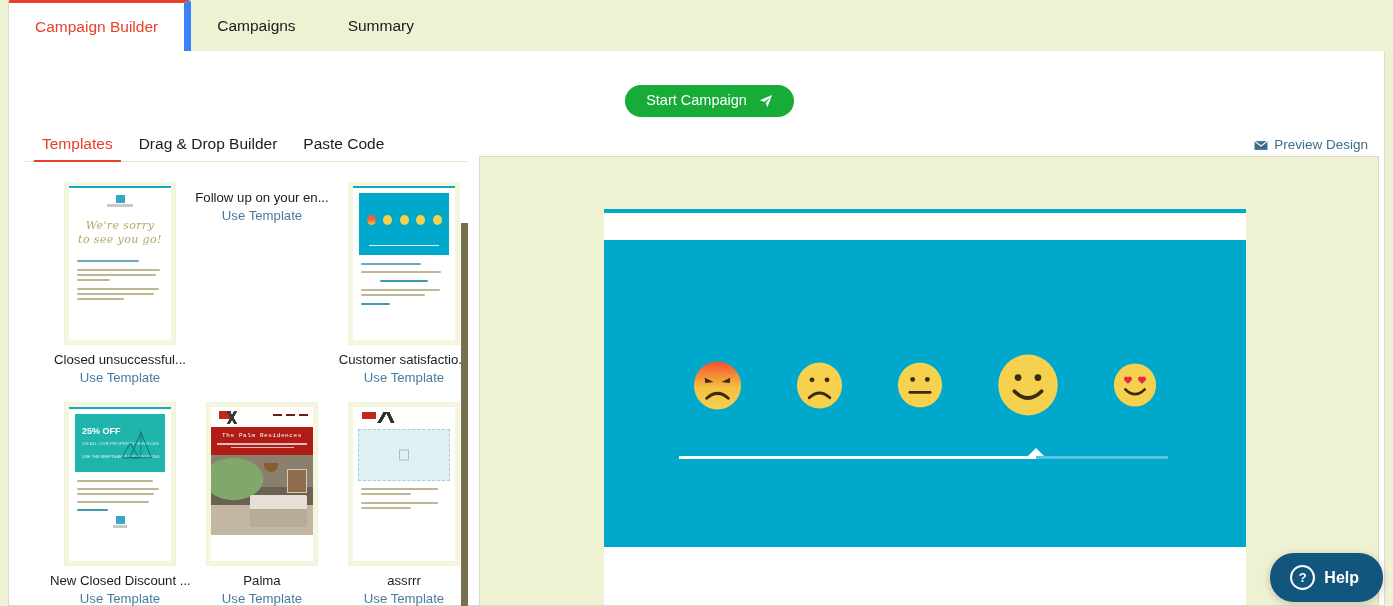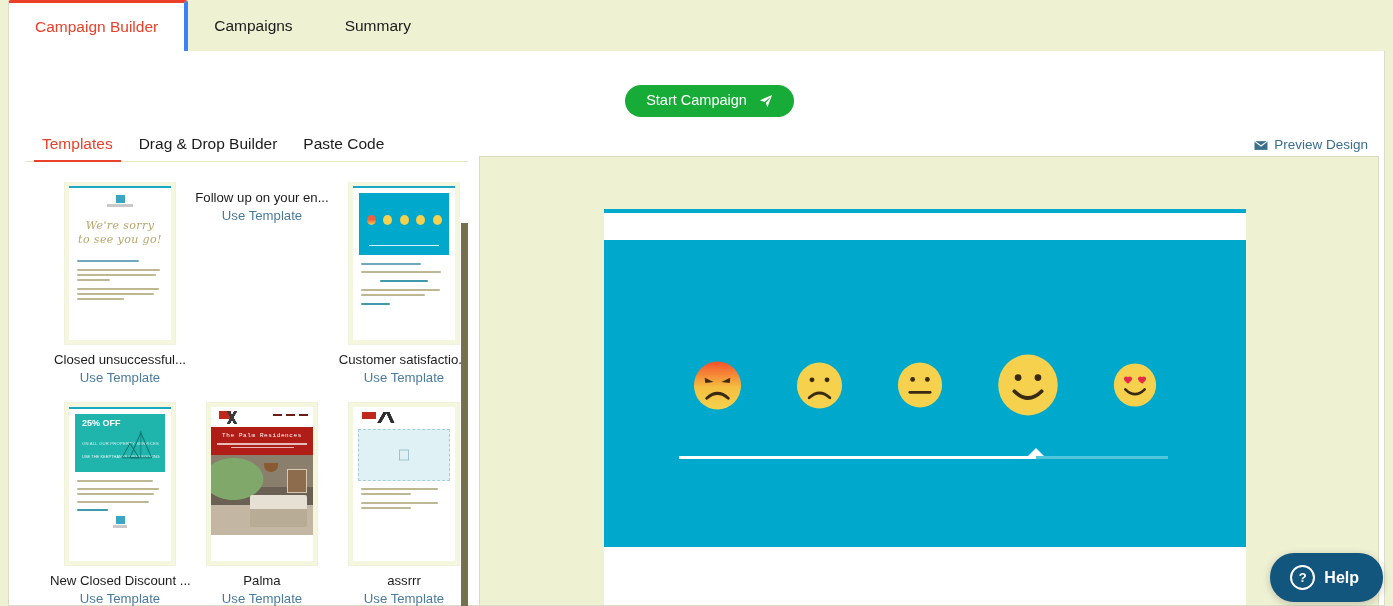--- a/index.html
+++ b/index.html
@@ -49,21 +49,21 @@
     color: #1a1a1a;
     box-sizing: border-box;
     cursor: pointer;
     white-space: nowrap;
   }
   .top-tab.active {
     background: #ffffff;
     color: #e8402a;
     border-top: 3px solid #e8402a;
     border-left: 1px solid #dcdcc8;
-    border-right: 4px solid #3b82f6;
+    border-right: 7px solid #3b82f6;
     border-radius: 3px 3px 0 0;
   }
 
   
   .content-panel {
     position: absolute;
     left: 8px;
     top: 51px;
     width: 1377px;
     height: 555px;
@@ -317,21 +317,21 @@
   .mini-promo {
     margin: 5px 6px 0 6px;
     height: 58px;
     background: #1fb5ad;
     position: relative;
     overflow: hidden;
   }
   .mini-promo-title {
     position: absolute;
     left: 7px;
-    top: 4px;
+    top: 12px;
     color: #ffffff;
     font-size: 9px;
     font-weight: bold;
   }
   .mini-promo-sub {
     position: absolute;
     left: 7px;
     top: 27px;
     color: rgba(255,255,255,0.8);
     font-size: 4.2px;

